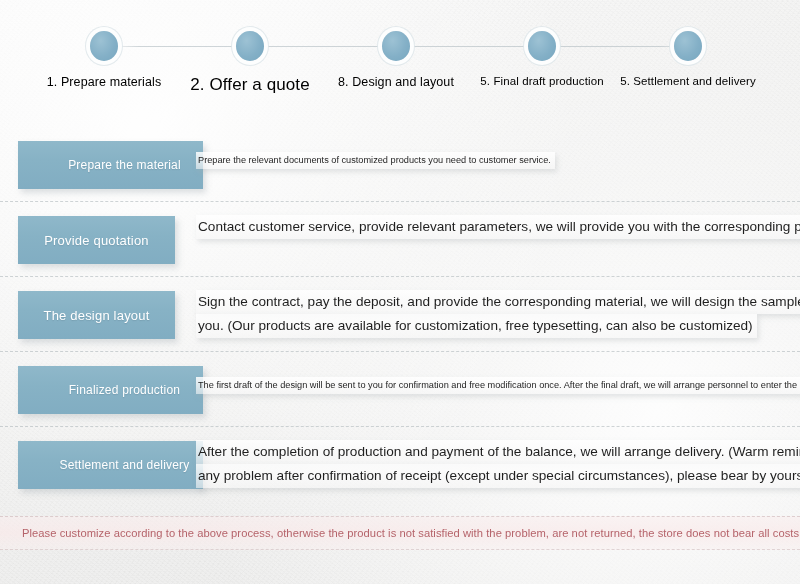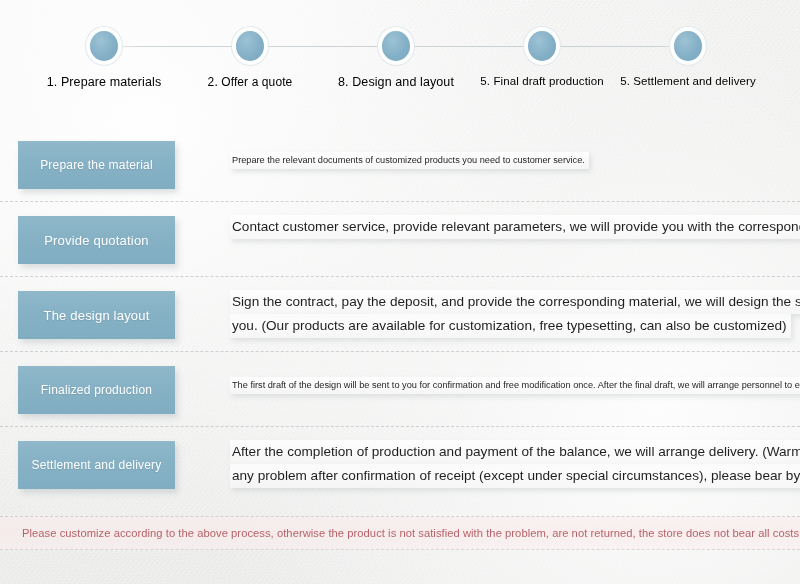--- a/index.html
+++ b/index.html
@@ -65,21 +65,21 @@
     position: relative;
   }
   .step-label {
     margin-top: 14px;
     color: #000000;
     white-space: nowrap;
     letter-spacing: 0.1px;
   }
   .step-label.sm  { font-size: 11.5px; }
   .step-label.md  { font-size: 12.5px; }
-  .step-label.lg  { font-size: 12px; }
+  .step-label.lg  { font-size: 17px; }
 
   
   .rows {
     position: absolute;
     left: 0;
     top: 126px;
     width: 800px;
   }
   .row {
     position: relative;
@@ -104,32 +104,31 @@
     background: linear-gradient(to bottom, #8fb8ca 0%, #87b2c5 40%, #81adc2 100%);
     color: #ffffff;
     display: flex;
     align-items: center;
     justify-content: center;
     font-size: 13px;
     letter-spacing: 0.2px;
     box-shadow: 3px 4px 6px rgba(150,160,165,0.30);
     text-shadow: 0 1px 1px rgba(90,120,135,0.30);
   }
-  .chip.small { font-size: 12px; }
+  .chip.small { font-size: 12px; padding-left: 28px; }
 
   .desc {
     position: absolute;
     left: 196px;
     right: 30px;
     top: 12px;
     color: #1f1f1f;
   }
   .desc .line {
     white-space: nowrap;
-    margin-left: 34px;
   }
   .desc.big {
     top: 14px;
     font-size: 13.6px;
     line-height: 21px;
   }
   .desc.tiny {
     top: 26px;
     font-size: 9.2px;
     line-height: 14px;

